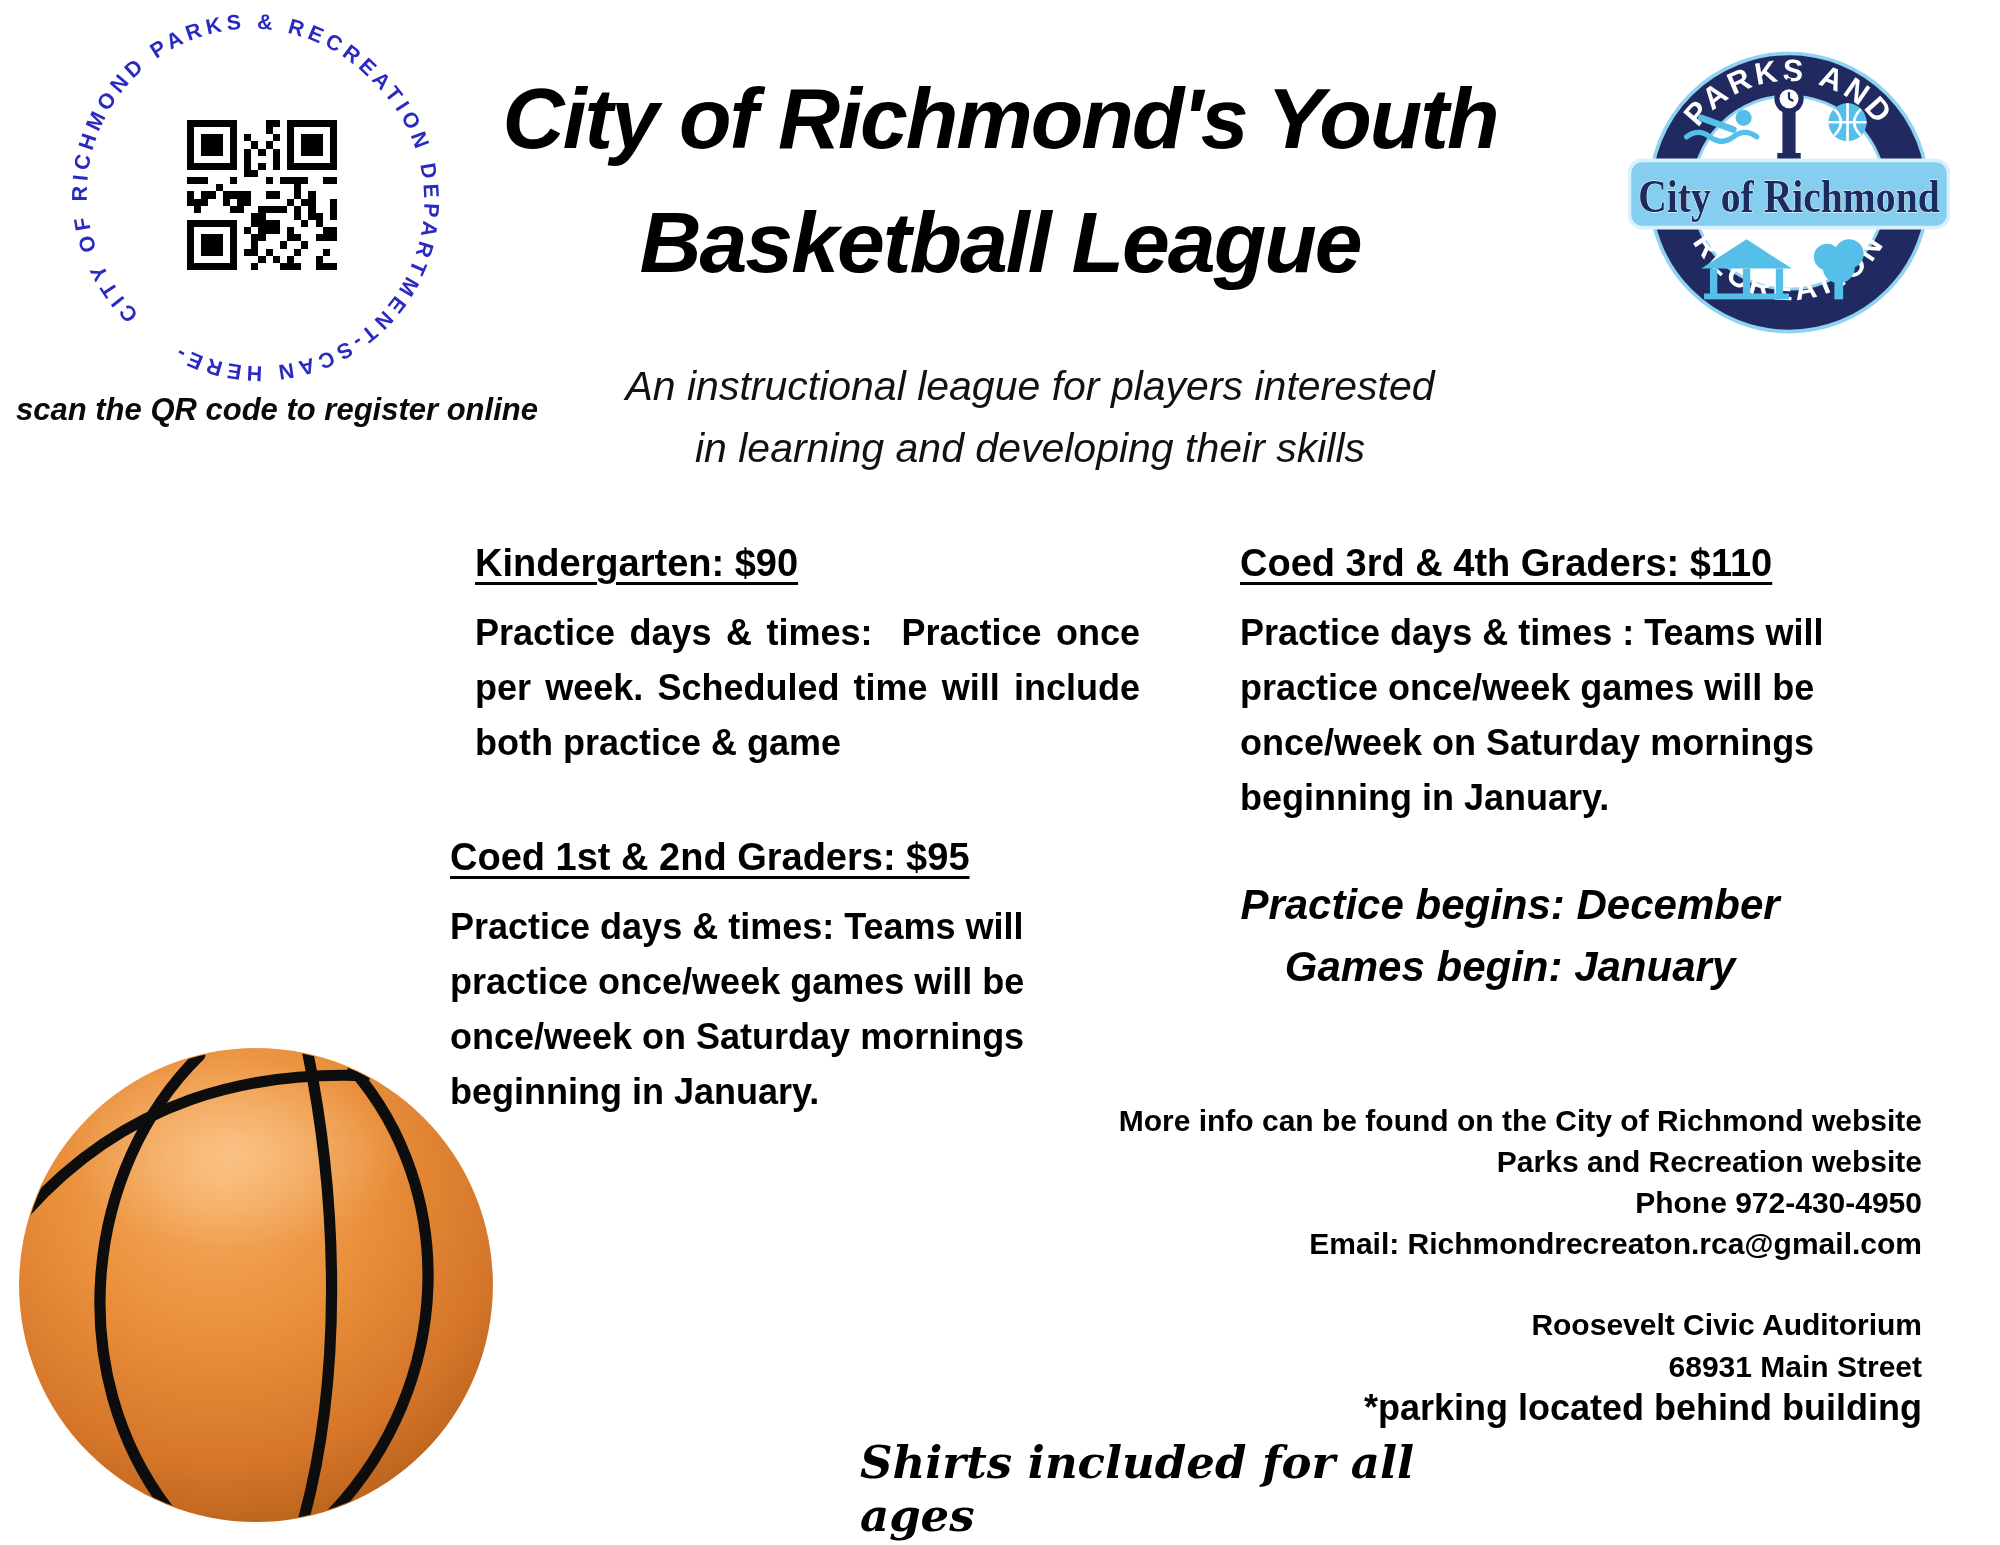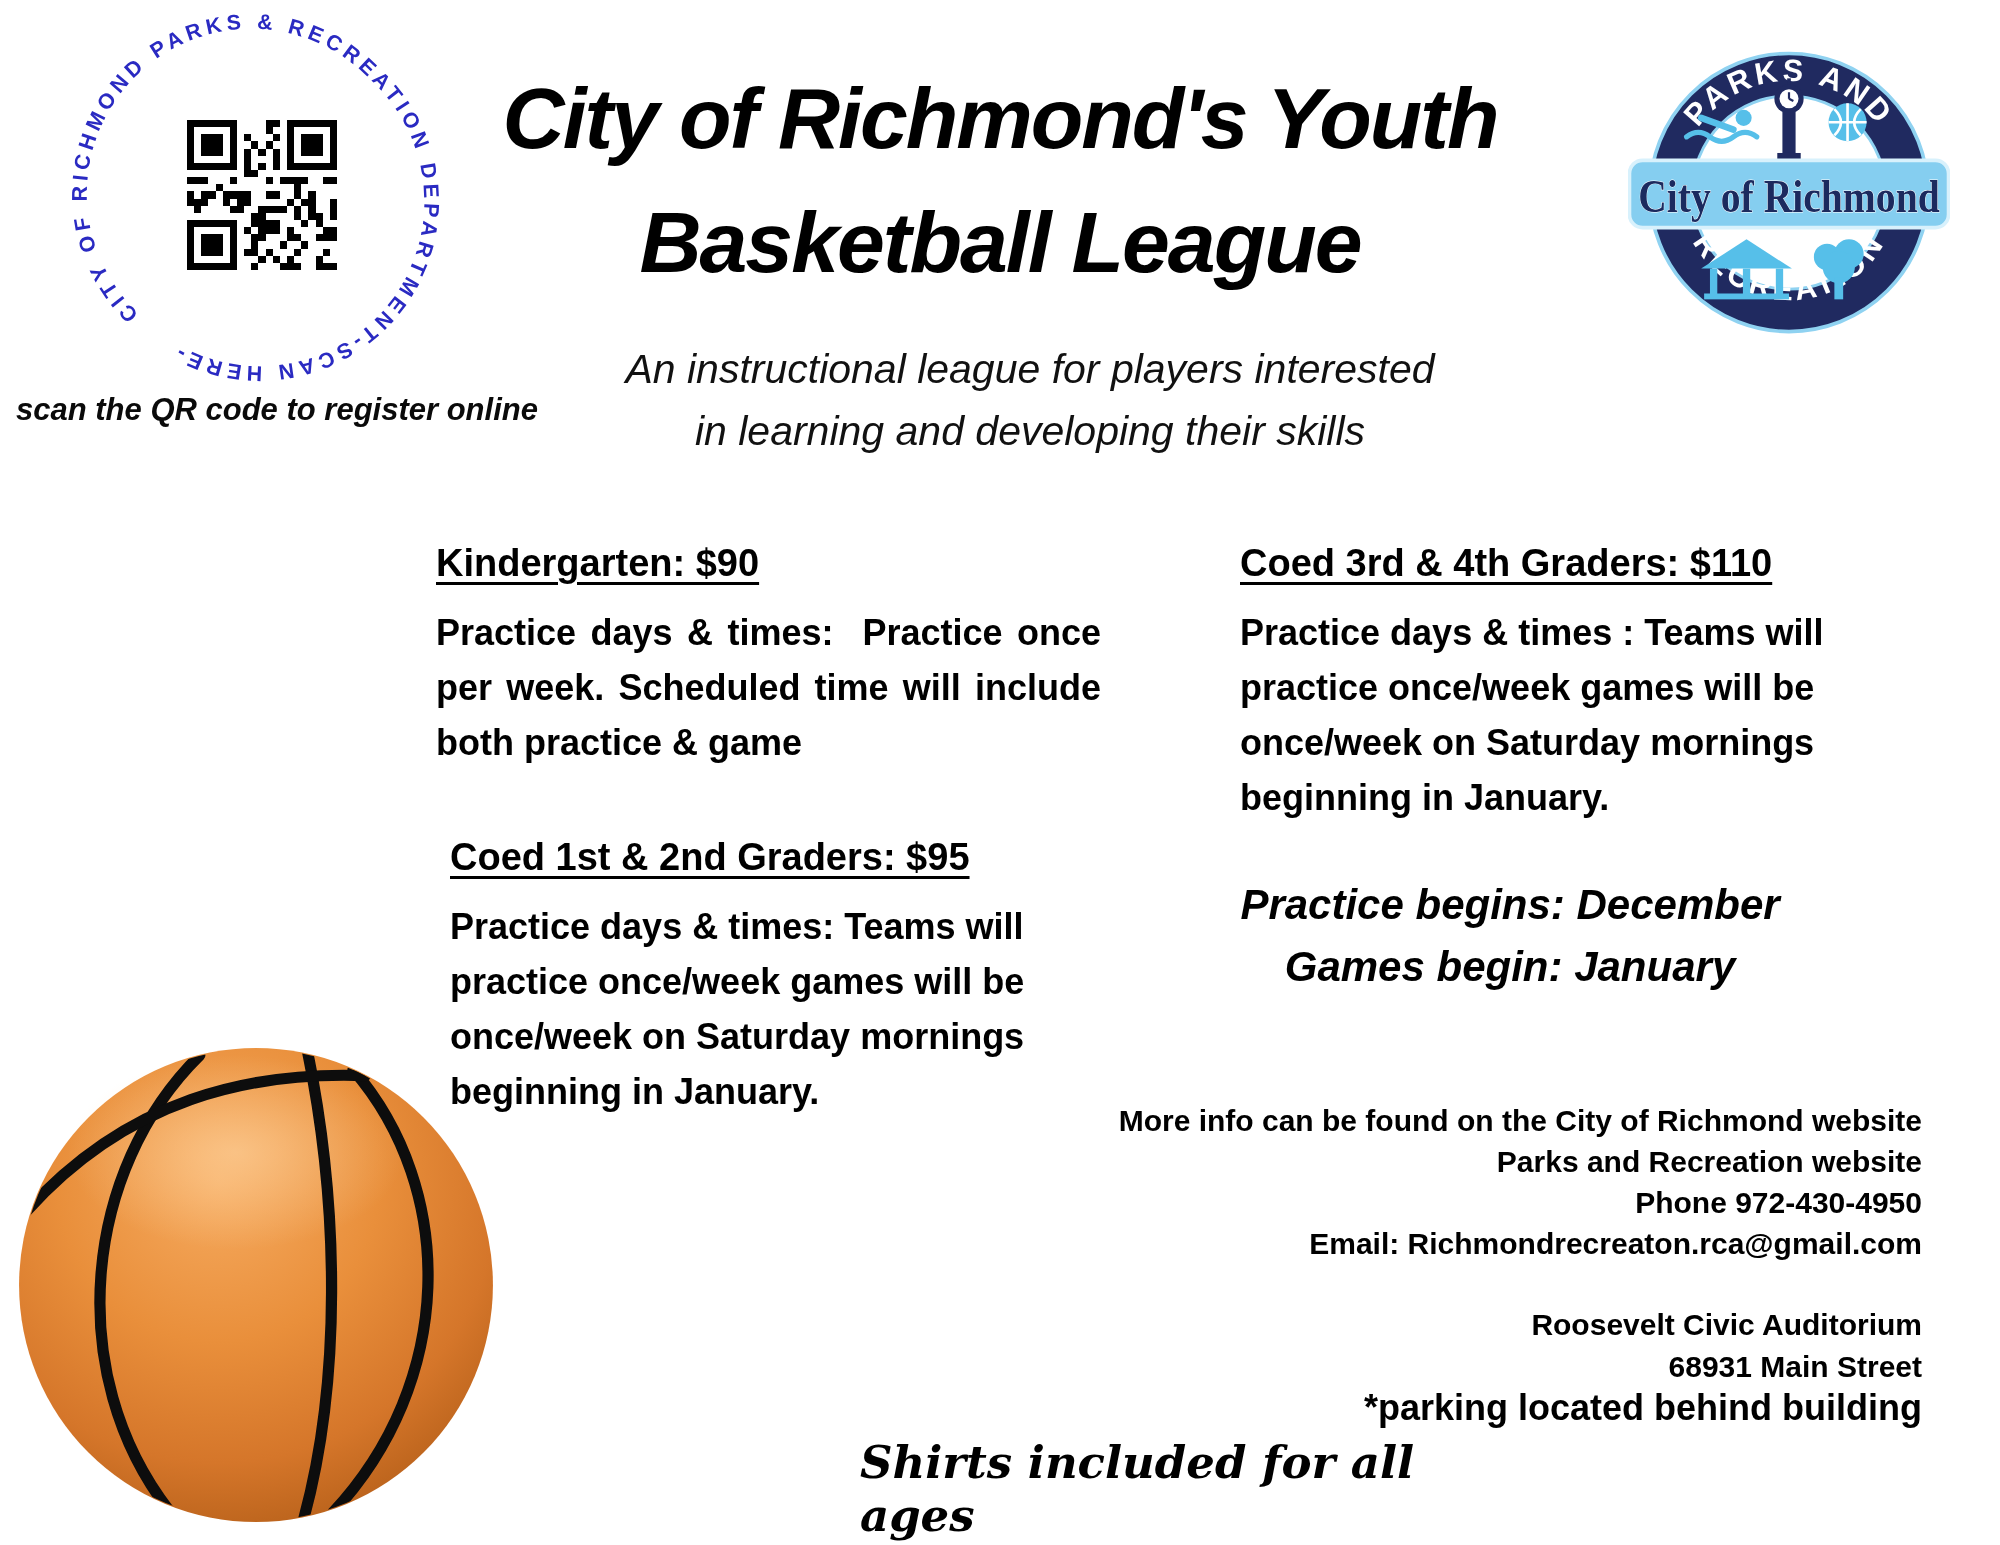--- a/index.html
+++ b/index.html
@@ -4,39 +4,39 @@
 <style>
   html,body{margin:0;padding:0;background:#fff;}
   #page{position:relative;width:2000px;height:1545px;background:#ffffff;overflow:hidden;
         font-family:"Liberation Sans",sans-serif;color:#000;}
   .abs{position:absolute;}
 
   
   .title{left:330px;top:56px;width:1340px;text-align:center;
          font-size:86px;line-height:124px;font-weight:bold;font-style:italic;
          letter-spacing:-2px;color:#000;}
-  .subtitle{left:430px;top:338px;width:1200px;text-align:center;
+  .subtitle{left:430px;top:355px;width:1200px;text-align:center;
             font-size:41px;line-height:62px;font-style:italic;color:#111;letter-spacing:0px;}
 
   
   .qr-badge{left:58px;top:0px;width:395px;height:395px;}
   .qr-code{left:187px;top:120px;width:150px;height:150px;}
   .scan-caption{left:16px;top:392px;width:560px;font-size:31px;font-weight:bold;
                 font-style:italic;color:#0a0a0a;}
 
   
   .logo{left:1628px;top:46px;width:322px;height:293px;}
 
   
   .section{line-height:55px;}
   .sec-heading{font-size:38px;font-weight:bold;text-decoration:underline;
                text-decoration-thickness:3px;text-underline-offset:6px;margin-bottom:14px;}
   .sec-body{font-size:36px;font-weight:bold;line-height:55px;}
   .justify{text-align:justify;}
-  .sec-kg{left:436px;top:536px;width:665px;}
+  .sec-kg{left:475px;top:536px;width:665px;}
   .sec-12{left:450px;top:830px;width:665px;}
   .sec-34{left:1240px;top:536px;width:640px;}
 
   .schedule{left:1190px;top:874px;width:640px;text-align:center;
             font-size:42px;line-height:62px;font-weight:bold;font-style:italic;}
 
   
   .more-info{left:1060px;top:1100px;width:862px;text-align:right;
              font-size:30px;font-weight:bold;line-height:41px;}
   .location{left:1282px;top:1304px;width:640px;text-align:right;font-weight:bold;}

